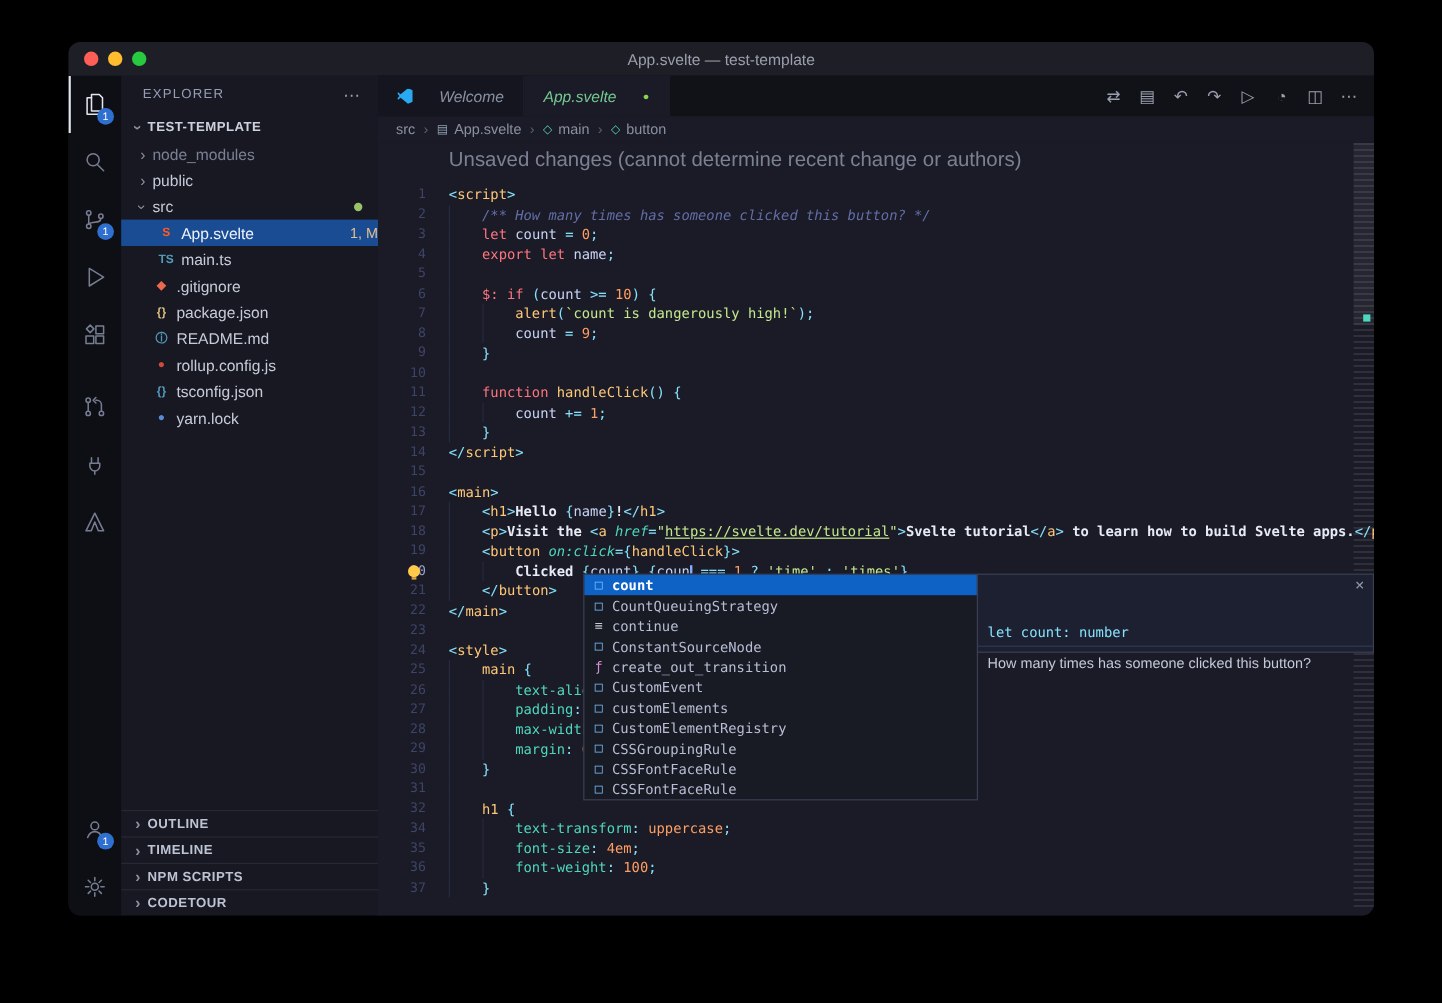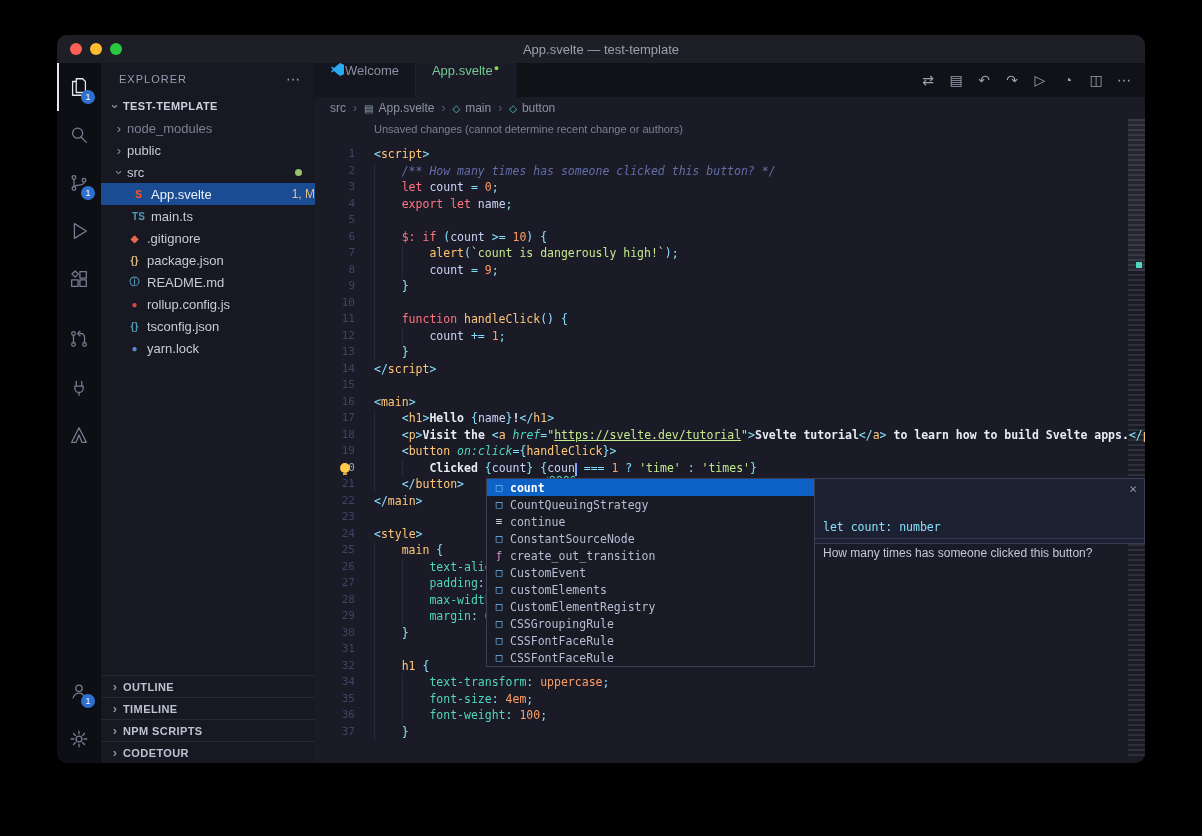--- a/index.html
+++ b/index.html
@@ -38,38 +38,38 @@
   .trow.muted .tlabel { color:#7b8194; }
   .ficon { width:15px; margin-right:5px; text-align:center; font-size:10px; font-weight:bold; flex:none; }
   .gitbadge { position:absolute; right:0; color:#e2c08d; font-size:12px; }
   .moddot { position:absolute; right:13px; width:7px; height:7px; border-radius:50%; background:#9ac269; }
   .bsections { margin-top:auto; }
   .bsec { height:22px; display:flex; align-items:center; color:#bcc3d4; font-weight:bold; font-size:11px;
           border-top:1px solid #262833; padding-left:6px; letter-spacing:.4px; cursor:pointer; }
   
   .editor-region { flex:1; display:flex; flex-direction:column; position:relative; min-width:0; background:#1a1b26; }
   .tabbar { height:34px; flex:none; background:#111218; display:flex; align-items:stretch; }
-  .tab { display:flex; gap:1px; padding:0 16px; font-size:13px; color:#8a91a3;
-         background:#14151e; border-right:1px solid #1d1f2a; cursor:pointer; }
+  .tab { display:flex; align-items:center; gap:22px; padding:0 16px; font-size:13px; color:#8a91a3;
+         background:#14151e; border-right:1px solid #1d1f2a; cursor:pointer;font-style:italic; }
   .tab.active { background:#1a1b26; color:#73c991; }
   .vsc { width:13px; height:13px; background:#29a9f2; display:inline-block;
          clip-path:polygon(69% 0,100% 13%,100% 87%,69% 100%,22% 62%,6% 74%,0 68%,14% 50%,0 32%,6% 26%,22% 38%); }
   .tabdot { font-size:9px; color:#8bd450; }
   .actions { margin-left:auto; display:flex; align-items:center; gap:6px; padding-right:10px; color:#9aa0b0; }
   .act { width:22px; text-align:center; font-size:14px; cursor:pointer; }
   .crumbs { height:22px; flex:none; display:flex; align-items:center; gap:7px; padding-left:15px; font-size:12px;
             color:#8a91a3; background:#1a1b26; }
   .crumb { display:flex; align-items:center; gap:5px; cursor:pointer; }
   .crumb-sep { color:#5a6070; }
   .crumb-icon { font-size:10px; }
   .crumb-icon.file { color:#8fa0b3; }
   .crumb-icon.symbol { color:#4ec9b0; }
   
   .code-area { flex:1; position:relative; overflow:hidden; background:#1a1b26; }
-  .notice { margin:4px 0 11px 59px; font-size:11px; color:#7b8194; }
+  .notice { margin:4px 0 11px 59px; font-size:17px; color:#7b8194; }
   .code-row { display:flex; height:16.5px; white-space:pre; }
   .gutter { width:40px; flex:none; text-align:right; color:#3d4466; font-size:11px; line-height:16.5px;
             font-family:"DejaVu Sans Mono", monospace; cursor:pointer; }
   .gutter.active { color:#9aa5ce; }
   .line-content { padding-left:19px; position:relative; font:11.5px "DejaVu Sans Mono", monospace;
                   line-height:16.5px; white-space:pre; }
   .ind { display:inline-block; width:4ch; border-left:1px solid #252a41; height:16.5px; vertical-align:top; }
   .tk-p { color:#86e1fc; } .tk-t { color:#ffc777; } .tk-k { color:#ff757f; } .tk-v { color:#c8d3f5; }
   .tk-n { color:#ff9e64; } .tk-s { color:#c3e88d; } .tk-c { color:#636da6; font-style:italic; }
   .tk-f { color:#ffc777; } .tk-a { color:#4fd6be; font-style:italic; } .tk-pr { color:#4fd6be; }

